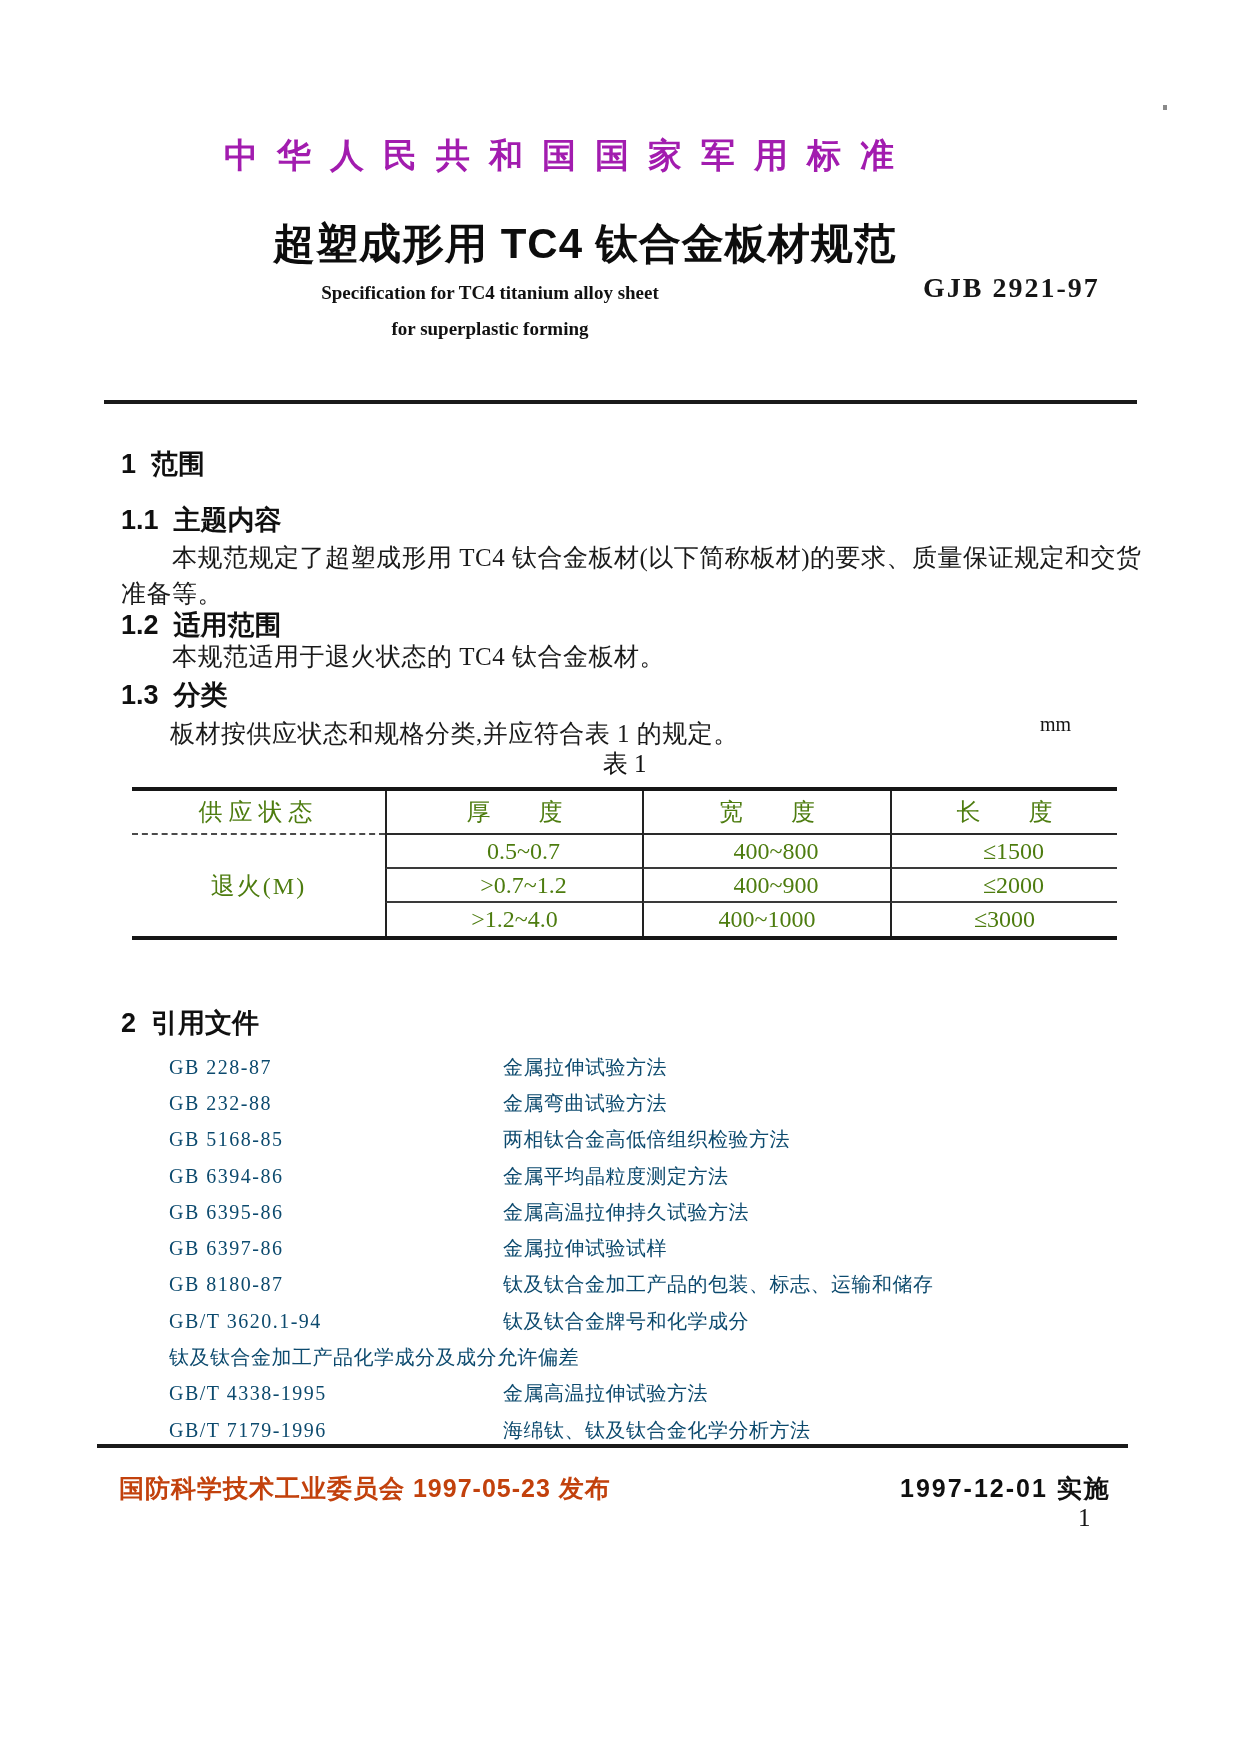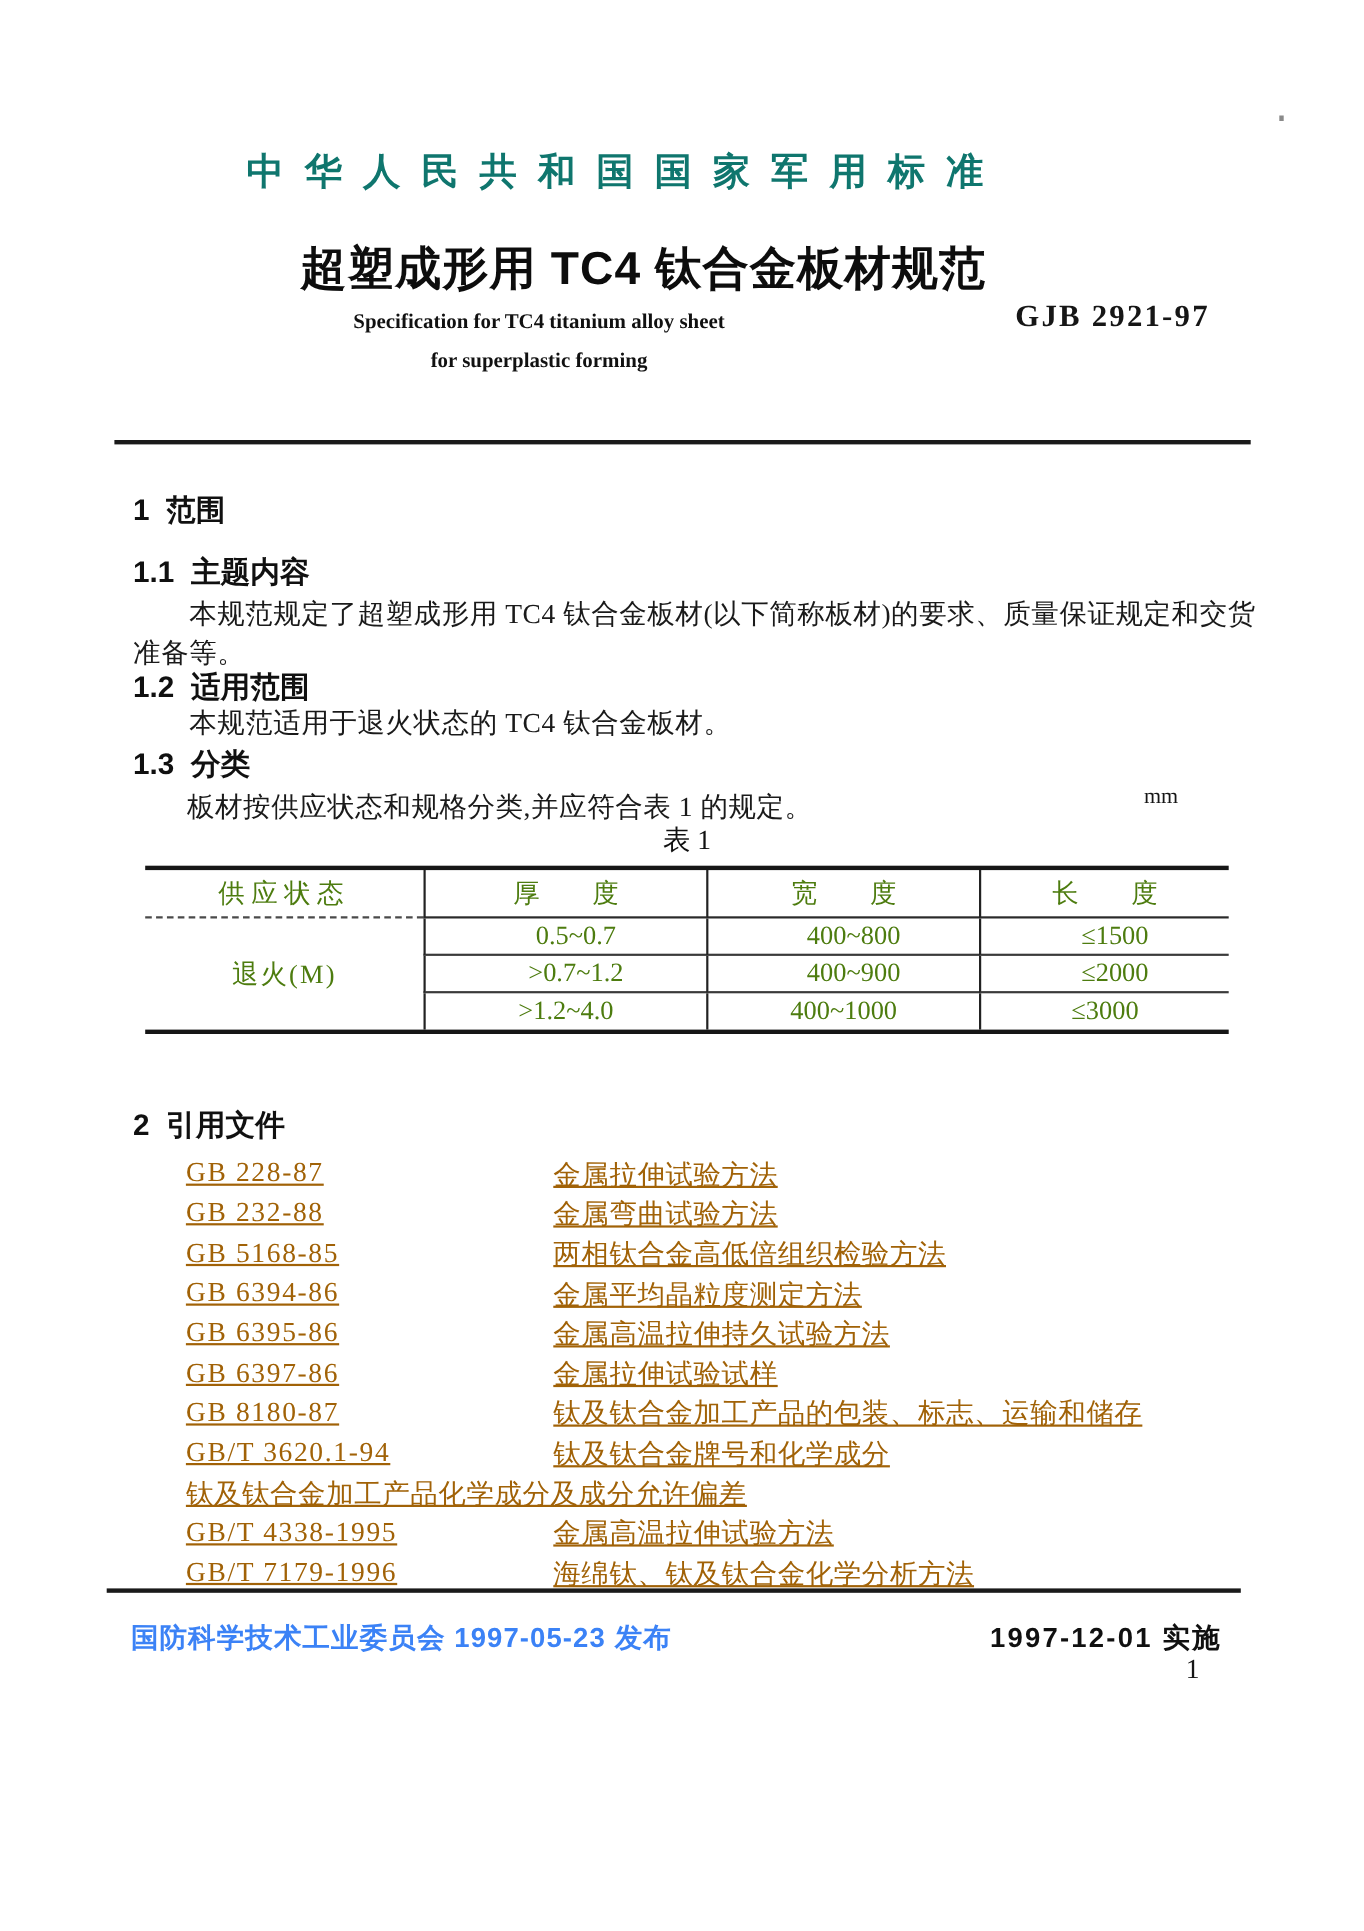--- a/index.html
+++ b/index.html
@@ -19,21 +19,21 @@
   }
   .abs { position: absolute; }
   [data-bind] { white-space: pre-wrap; }
 
   .std-class {
     left: 224px; top: 133px;
     font-family: Liberation Sans, sans-serif;
     font-weight: bold;
     font-size: 34px;
     letter-spacing: 19px;
-    color: #0f766e;
+    color: #a21caf;
   }
   .title-cn {
     left: 273px; top: 216px;
     font-family: "Liberation Sans", sans-serif;
     font-weight: bold;
     font-size: 42px;
     letter-spacing: 1px;
     color: #0d0d0d;
   }
   .title-en {
@@ -111,43 +111,42 @@
   .table1 .vline { border-left: 2px solid #222; }
   .th-supply { grid-column: 1; grid-row: 1; border-bottom: 2px dashed #4a4a4a; letter-spacing: 6px; }
   .th { border-bottom: 2px solid #2a2a2a; }
   .cell-supply { grid-column: 1; grid-row: 2 / span 3; letter-spacing: 2px; }
   .rowline { border-bottom: 2px solid #3a3a3a; padding-left: 18px; }
 
   .sec2-h { left: 121px; top: 1005px; }
 
   .refs {
     left: 169px; top: 1049px; width: 900px;
-    font-size: 25px;
-    color: #a16207;
-    text-decoration: underline;
+    font-size: 20px;
+    color: #0c4a6e;
   }
   .ref-row {
     display: flex;
     height: 36.3px;
     align-items: center;
   }
   .ref-code {
     width: 334px;
     flex: 0 0 334px;
     letter-spacing: 1.5px;
   }
   .ref-title { letter-spacing: 0.5px; }
 
   .footer-issue {
     left: 119px; top: 1472px;
     font-family: "Liberation Sans", sans-serif;
     font-weight: bold;
     font-size: 25px;
     letter-spacing: 1px;
-    color: #3b82f6;
+    color: #c2410c;
   }
   .footer-impl {
     left: 900px; top: 1472px; width: 235px;
     text-align: left;
     font-family: "Liberation Sans", sans-serif;
     font-weight: bold;
     font-size: 25px;
     letter-spacing: 2px;
     color: #101010;
   }

